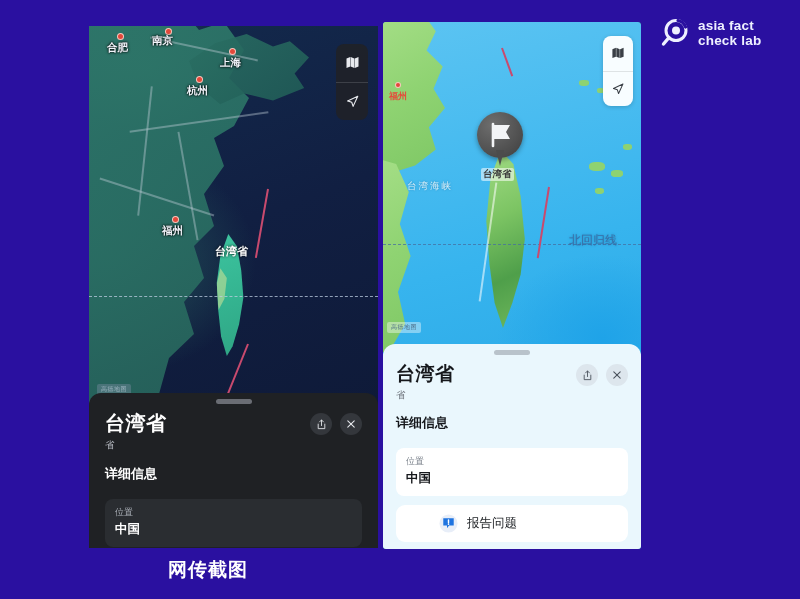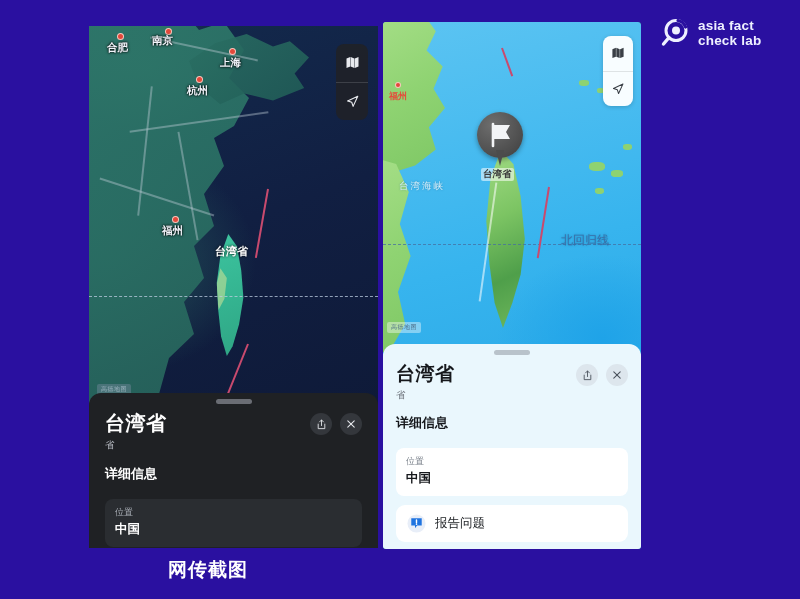--- a/index.html
+++ b/index.html
@@ -145,20 +145,21 @@
   }
   .taiwan-label-light {
     position: absolute; font-size: 9.5px; font-weight: bold; color: #3a3a3a;
     background: rgba(255,255,255,.55); padding: 0 2px; border-radius: 2px;
     white-space: nowrap;
   }
   .sea-label {
     position: absolute; color: #d8f0fb; font-size: 9.5px;
     letter-spacing: 2px; white-space: nowrap;
     text-shadow: 0 0 2px rgba(0,80,130,.5);
+    margin-left: 8px;
   }
   .city-light {
     position: absolute; font-size: 9px; font-weight: bold; color: #e7473a;
     white-space: nowrap;
   }
 
   
   .mapctl {
     position: absolute; display: flex; flex-direction: column;
     align-items: center; justify-content: center;
@@ -238,21 +239,21 @@
   }
   .hl-link { font-size: 10px; color: #3b9bff; font-weight: bold; }
   .sheet.light .hl-link { color: #2b7fe0; }
 
   .action-list {
     margin-top: 9px; background: #ffffff; border-radius: 9px;
     overflow: hidden;
   }
   .action-row {
     display: flex; align-items: center; gap: 9px;
-    padding: 9px 11px; font-size: 12.5px; color: #1b1e22;
+    padding: 9px 11px; font-size: 12.5px; color: #1b1e22; margin-left: 32px;
   }
   .action-ic {
     width: 19px; height: 19px; flex: none;
     display: flex; align-items: center; justify-content: center;
   }
 
   
   .caption {
     position: absolute; color: #ffffff; font-weight: bold;
     font-size: 19px; letter-spacing: 1px; white-space: nowrap;

